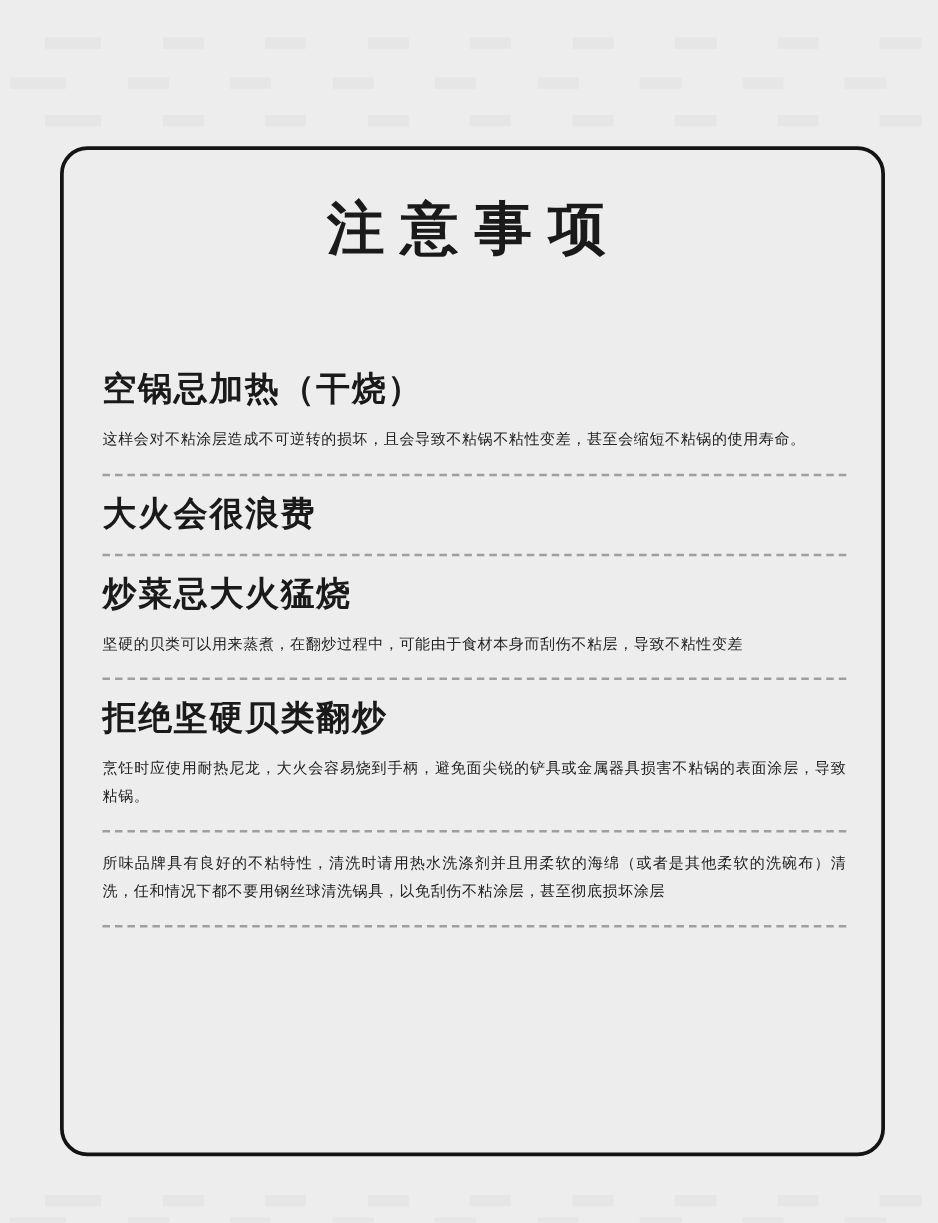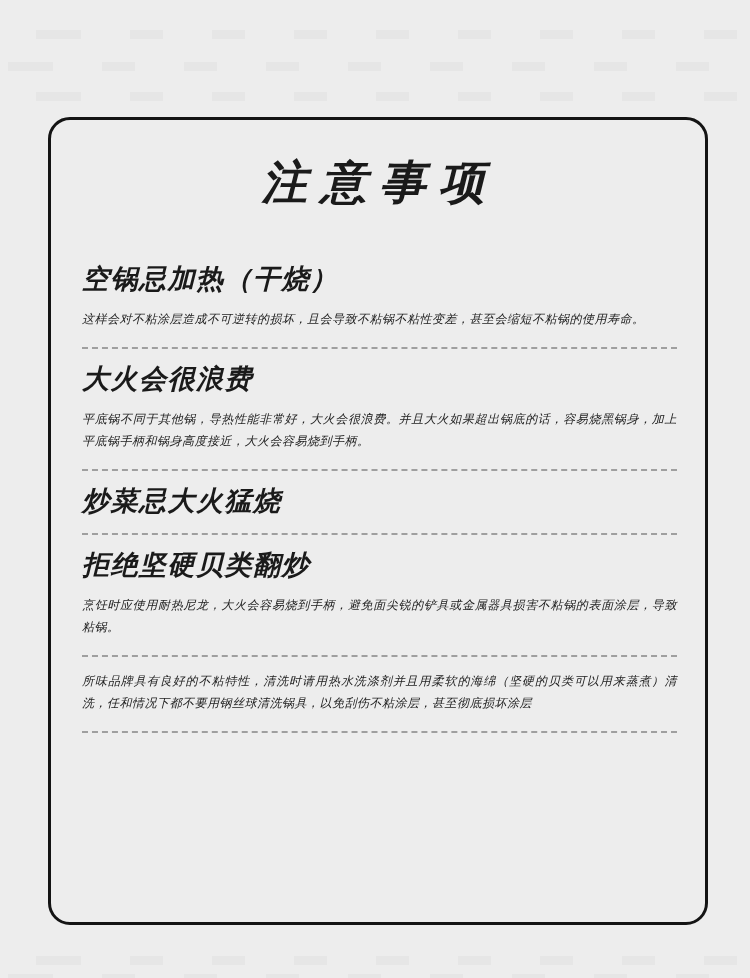--- a/index.html
+++ b/index.html
@@ -2,21 +2,21 @@
 <html style="--background: #ededed; --text: #222222; --heading: #1a1a1a; --border: #141414; --divider: #9f9f9f;"><head>
 <meta charset="utf-8">
 <style>
   :root{
     --background:#ededed;
     --text:#222222;
     --heading:#1a1a1a;
     --border:#141414;
     --divider:#9f9f9f;
   }
-  *{margin:0;padding:0;box-sizing:border-box;font-style:italic;}
+  *{margin:0;padding:0;box-sizing:border-box;}
   html,body{width:750px;height:978px;}
   body{
     position:relative;
     background:var(--background);
     font-family:"Liberation Sans","DejaVu Sans",sans-serif;
     overflow:hidden;
   }
   
   .wm-row{
     position:absolute;left:0;width:750px;height:9px;
@@ -50,21 +50,21 @@
   }
   .section-heading{
     font-size:27px;
     line-height:31px;
     font-weight:700;
     letter-spacing:1.5px;
     color:var(--heading);
     margin-top:15px;
   }
   section:first-of-type .section-heading{
-    margin-top:56px;
+    margin-top:88px;
   }
   .section-body{
     margin-top:13px;
     font-size:12px;
     line-height:22.5px;
     letter-spacing:0.5px;
     text-align:justify;
     color:var(--text);
   }
   .dashed-divider{
@@ -86,32 +86,32 @@
   <h1 class="page-title">注意事项</h1>
 
   <section>
     <h2 class="section-heading">空锅忌加热（干烧）</h2>
     <p class="section-body">这样会对不粘涂层造成不可逆转的损坏，且会导致不粘锅不粘性变差，甚至会缩短不粘锅的使用寿命。</p>
     <div class="dashed-divider"></div>
   </section>
 
   <section>
     <h2 class="section-heading">大火会很浪费</h2>
-    <p class="section-body">平底锅不同于其他锅，导热性能非常好，大火会很浪费。并且大火如果超出锅底的话，容易烧黑锅身，加上平底锅手柄和锅身高度接近，大火会容易烧到手柄。</p>
     <div class="dashed-divider"></div>
   </section>
 
   <section>
     <h2 class="section-heading">炒菜忌大火猛烧</h2>
+    <p class="section-body">坚硬的贝类可以用来蒸煮，在翻炒过程中，可能由于食材本身而刮伤不粘层，导致不粘性变差</p>
     <div class="dashed-divider"></div>
   </section>
 
   <section>
     <h2 class="section-heading">拒绝坚硬贝类翻炒</h2>
     <p class="section-body">烹饪时应使用耐热尼龙，大火会容易烧到手柄，避免面尖锐的铲具或金属器具损害不粘锅的表面涂层，导致粘锅。</p>
     <div class="dashed-divider"></div>
   </section>
 
   <section>
-    <p class="section-body">所味品牌具有良好的不粘特性，清洗时请用热水洗涤剂并且用柔软的海绵（坚硬的贝类可以用来蒸煮）清洗，任和情况下都不要用钢丝球清洗锅具，以免刮伤不粘涂层，甚至彻底损坏涂层</p>
+    <p class="section-body">所味品牌具有良好的不粘特性，清洗时请用热水洗涤剂并且用柔软的海绵（或者是其他柔软的洗碗布）清洗，任和情况下都不要用钢丝球清洗锅具，以免刮伤不粘涂层，甚至彻底损坏涂层</p>
     <div class="dashed-divider"></div>
   </section>
 </div>
 
 </body></html>

